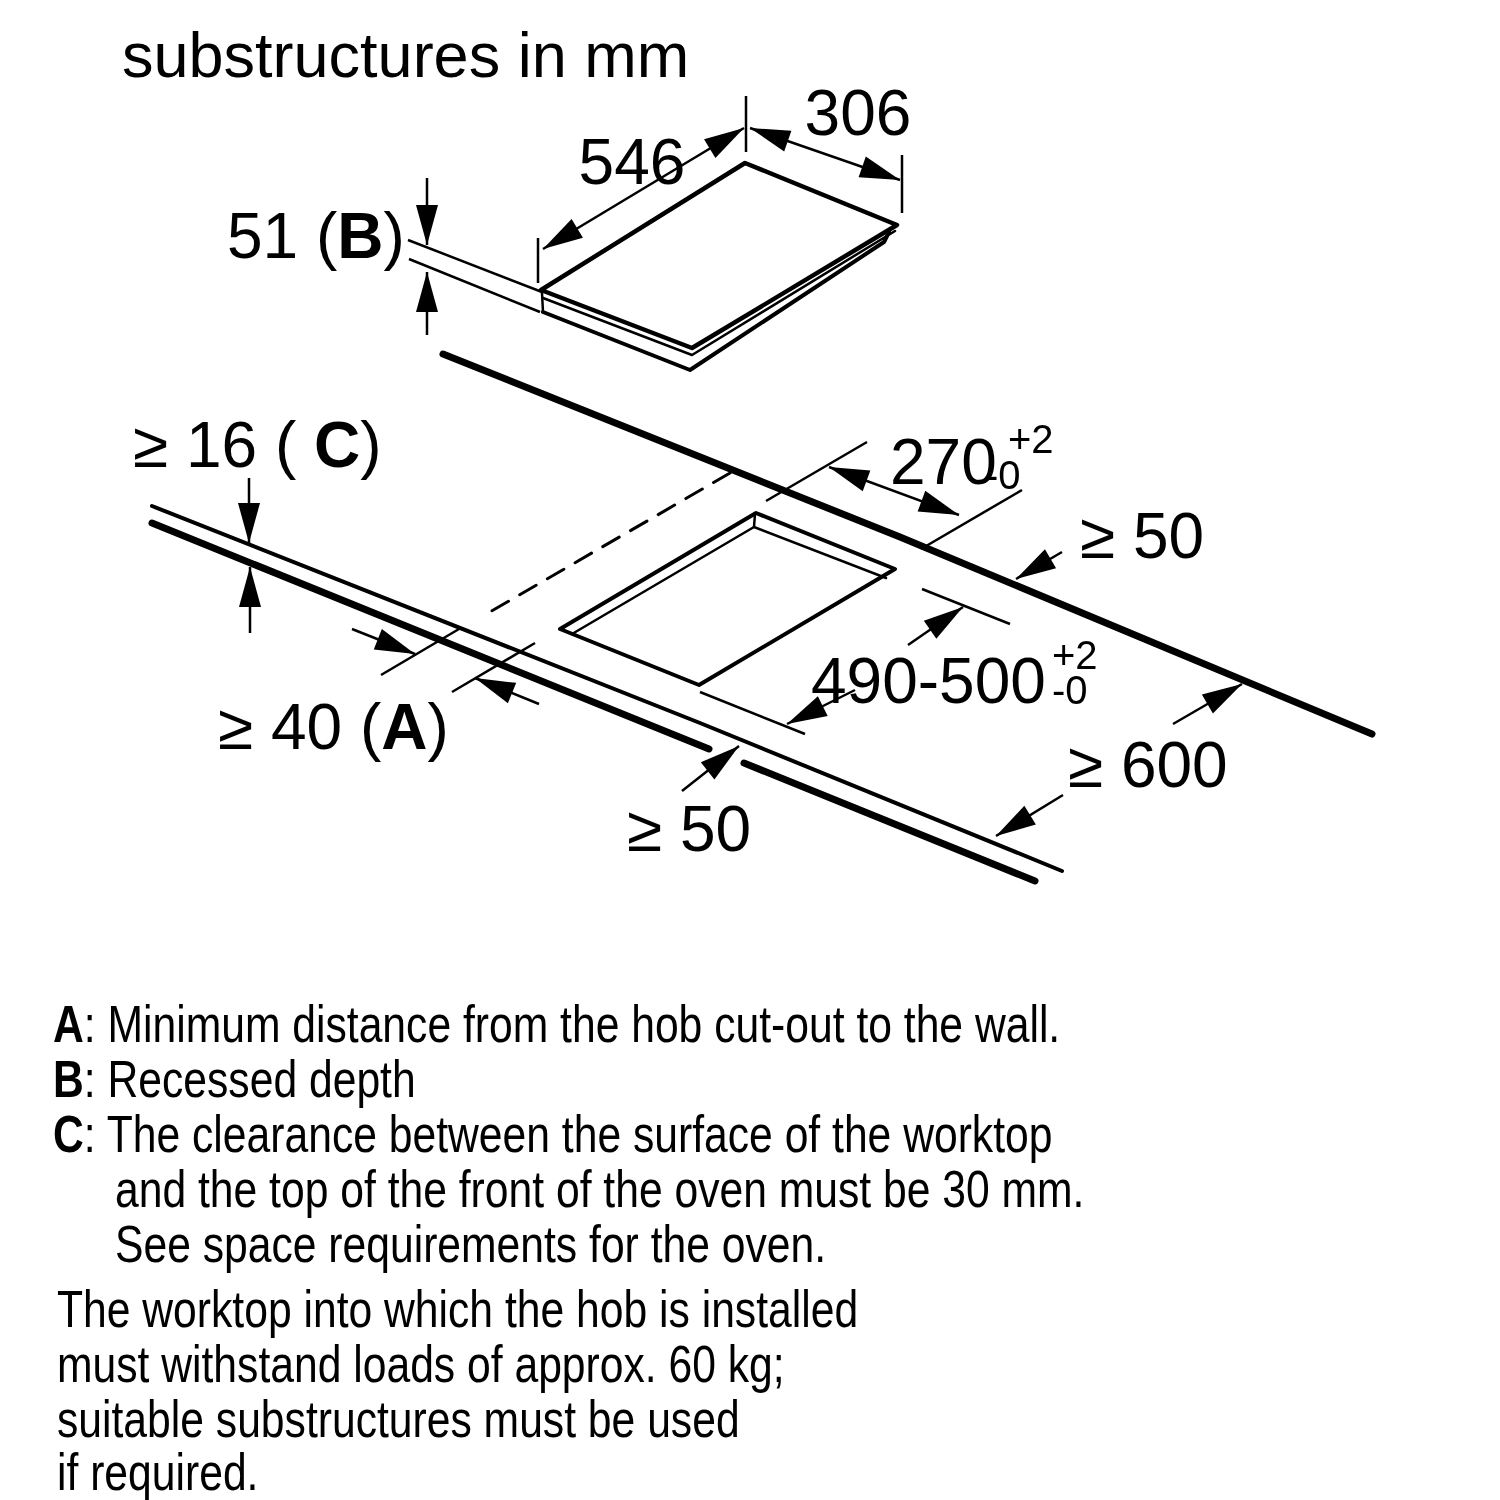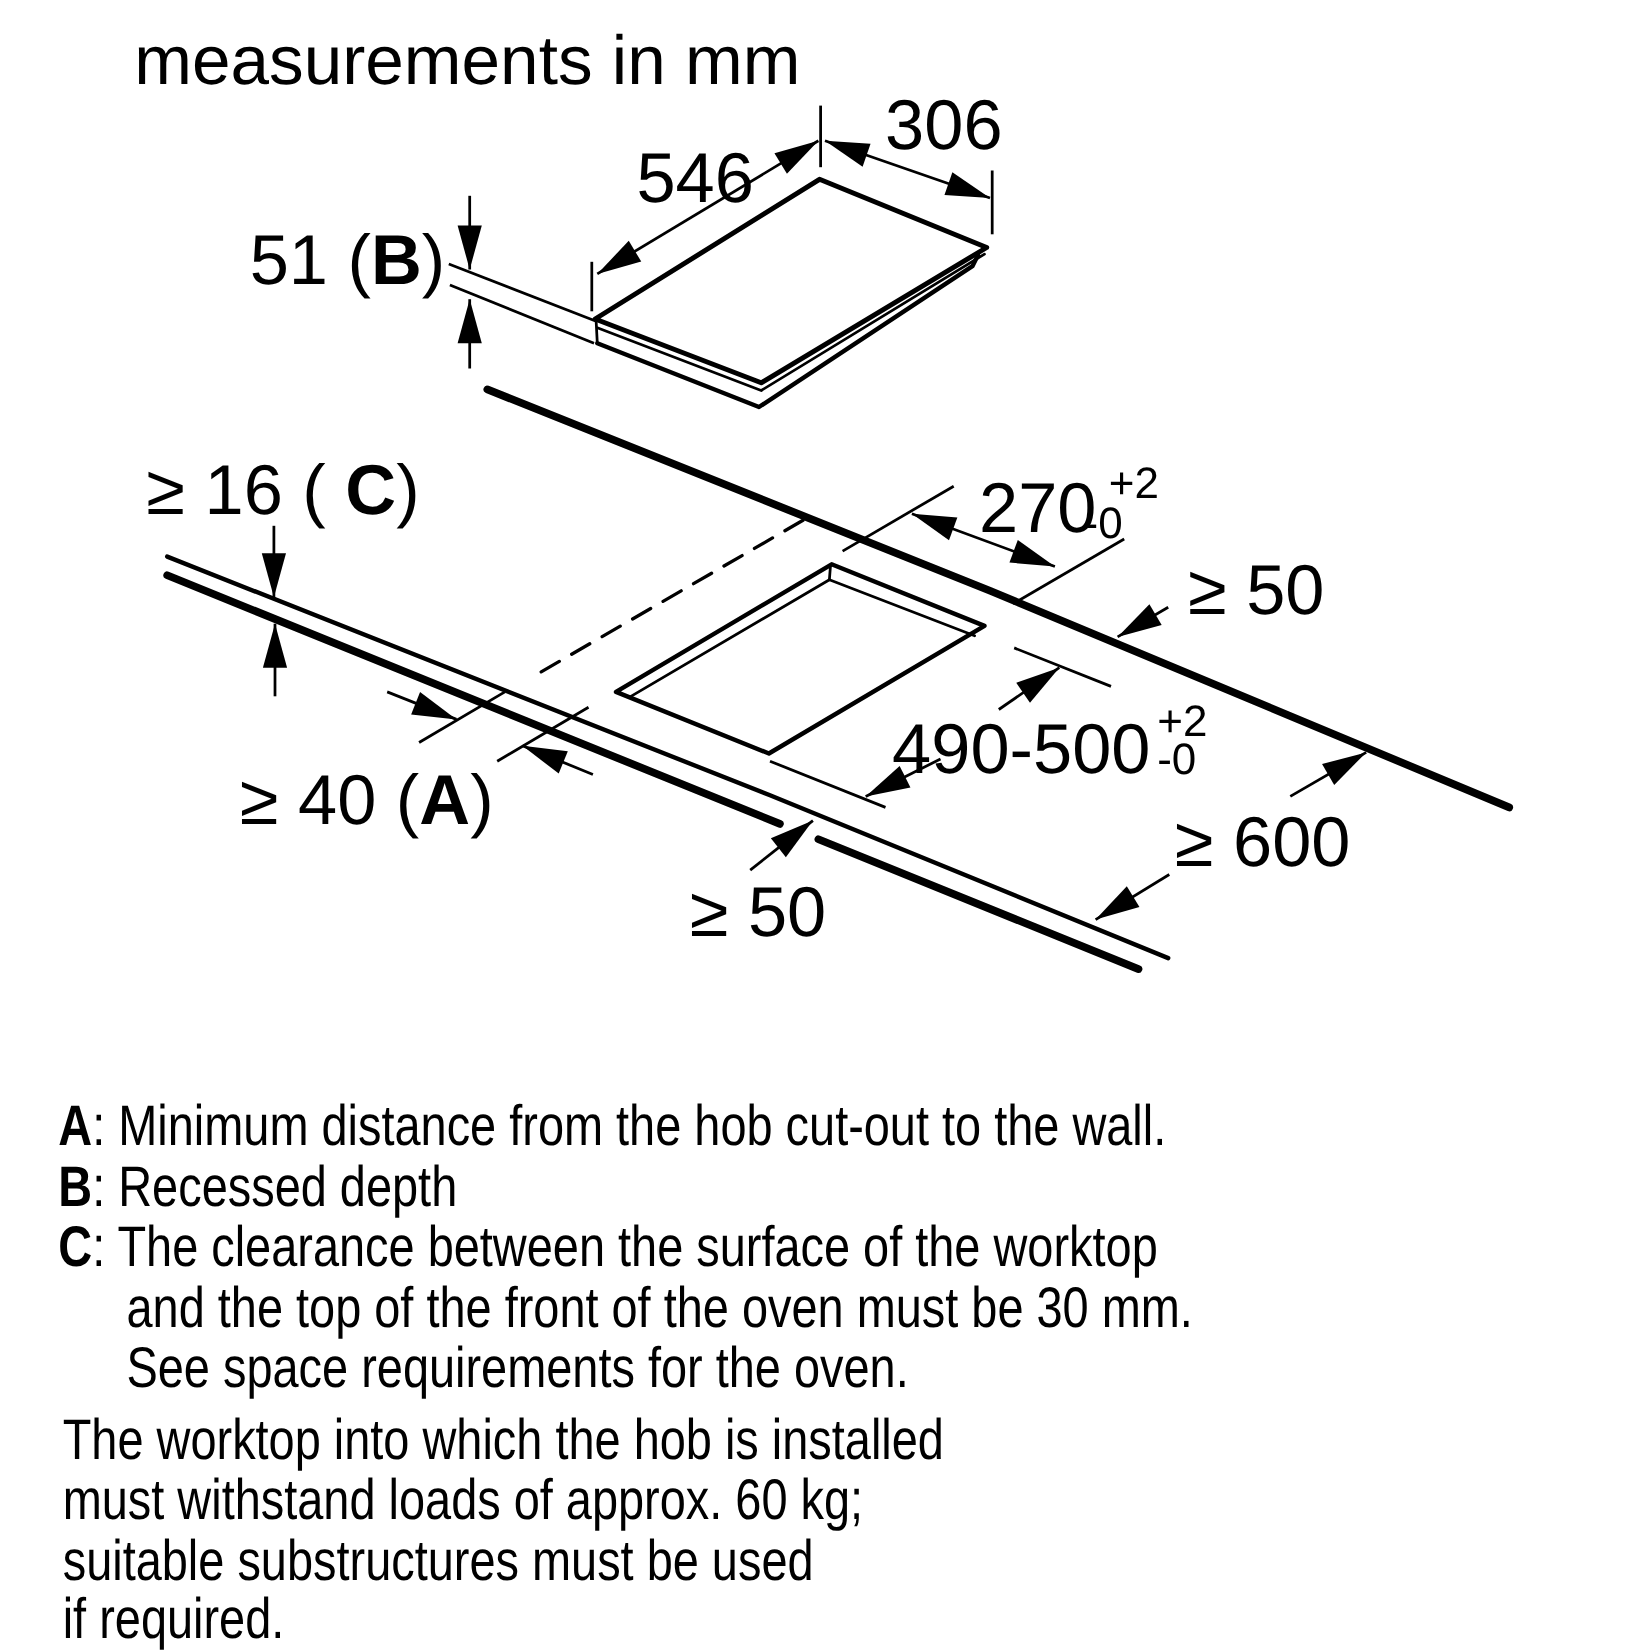--- a/index.html
+++ b/index.html
@@ -14,21 +14,21 @@
   .b{font-weight:700;}
   .txtrow{position:absolute;font-size:52px;line-height:52px;white-space:pre;
           transform:scaleX(0.82);transform-origin:0 50%;}
   .key{font-weight:700;}
 </style>
 </head>
 <body>
 
 <div class="page">
 
-  <h1 class="title">measurements in mm</h1>
+  <h1 class="title">substructures in mm</h1>
 
   <svg width="1500" height="960" viewBox="0 0 1500 960">
     <defs>
       <marker id="ah" viewBox="0 0 17 10" refX="16.5" refY="5" markerWidth="17" markerHeight="10" orient="auto-start-reverse">
         <path d="M16.5,5 L0.5,0.6 L0.5,9.4 Z" fill="#000" stroke="none"></path>
       </marker>
     </defs>
 
     <g stroke="#000" fill="none" stroke-linecap="round" stroke-linejoin="round">
       <path d="M443,354 L900,537 L1372,734" stroke-width="7"></path>

